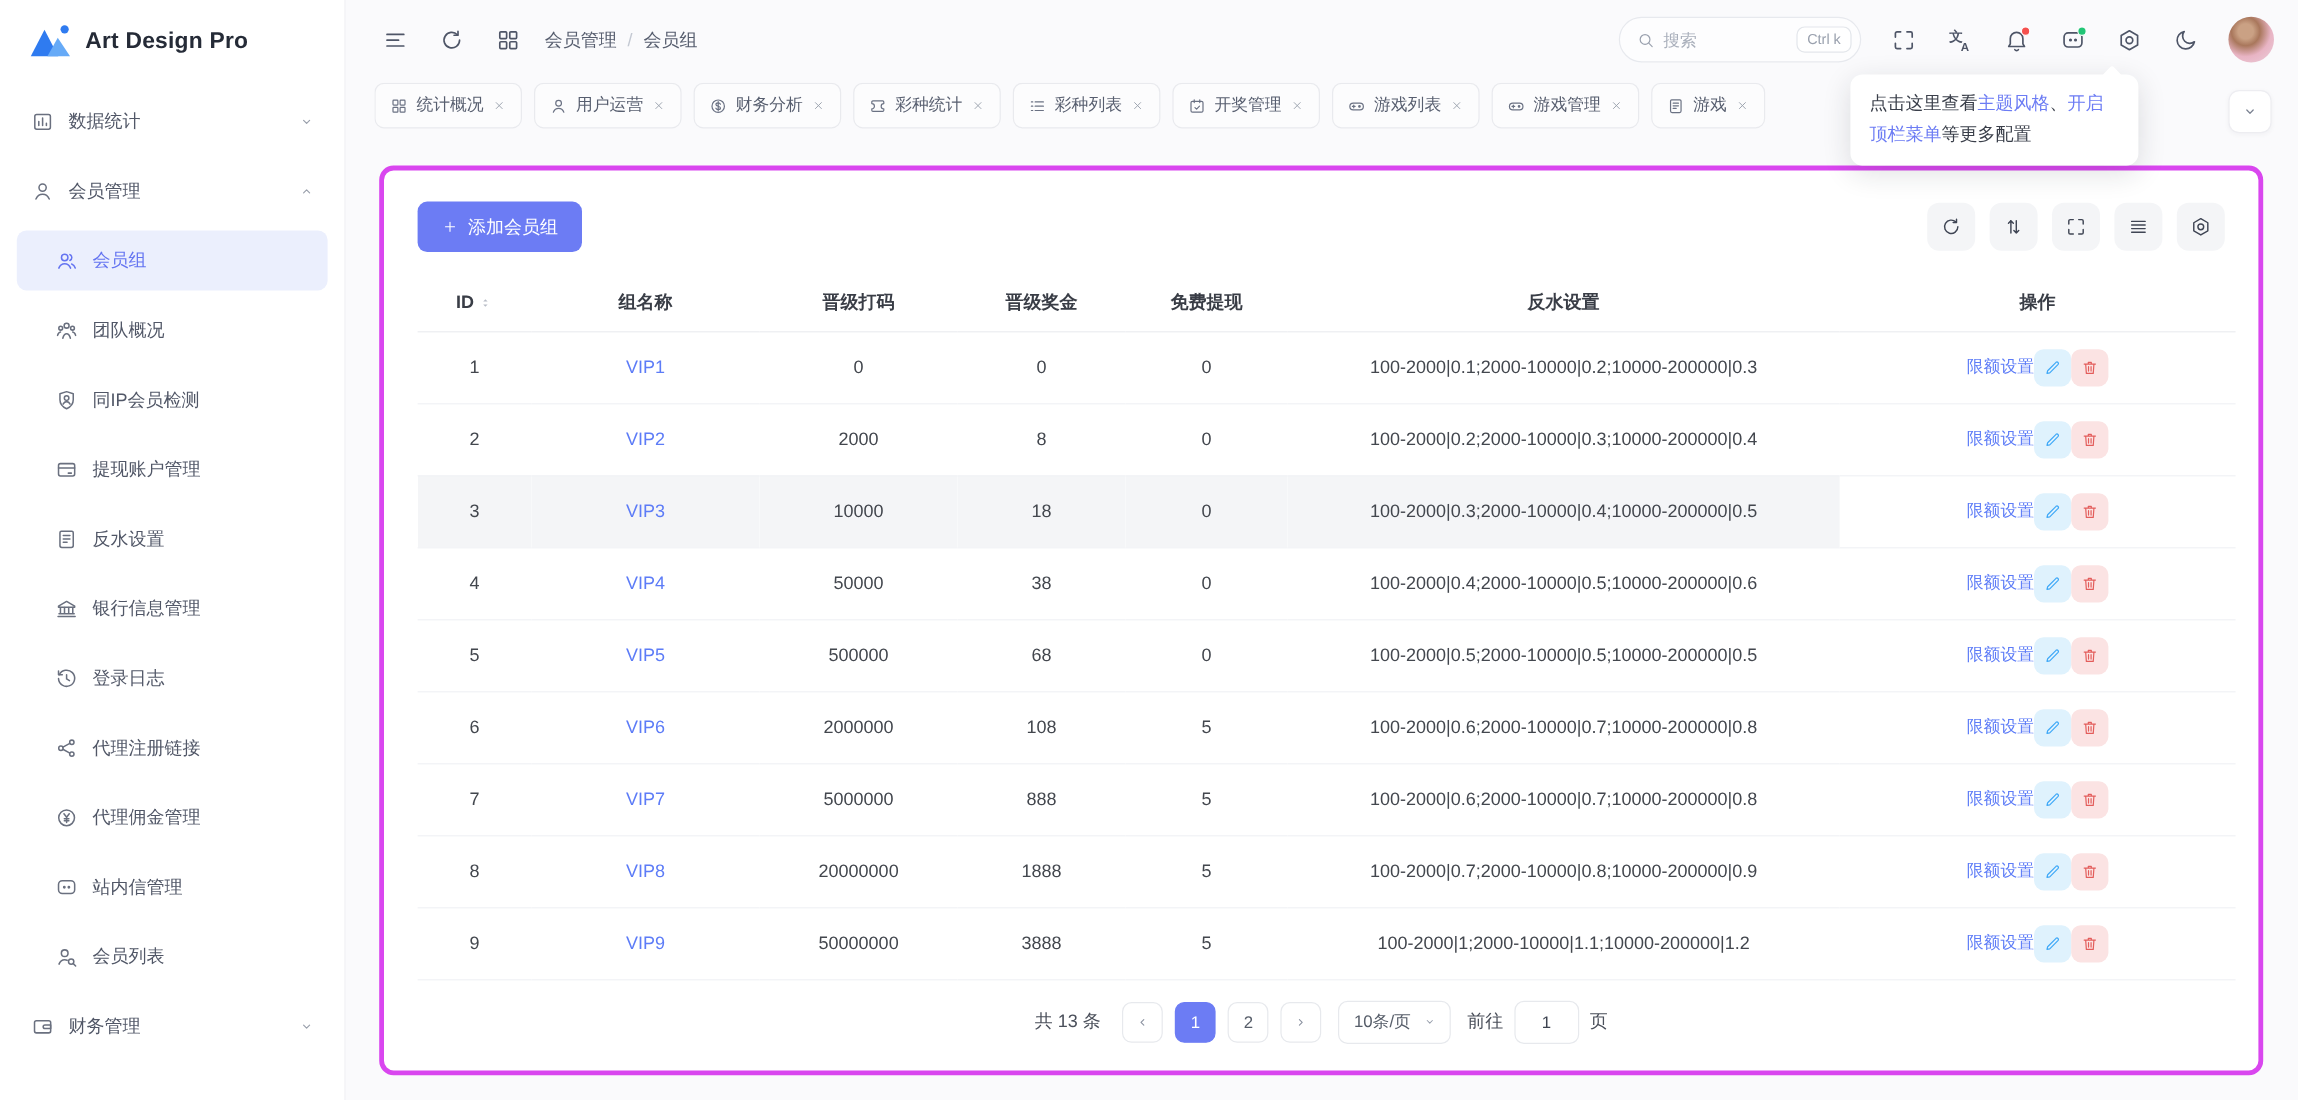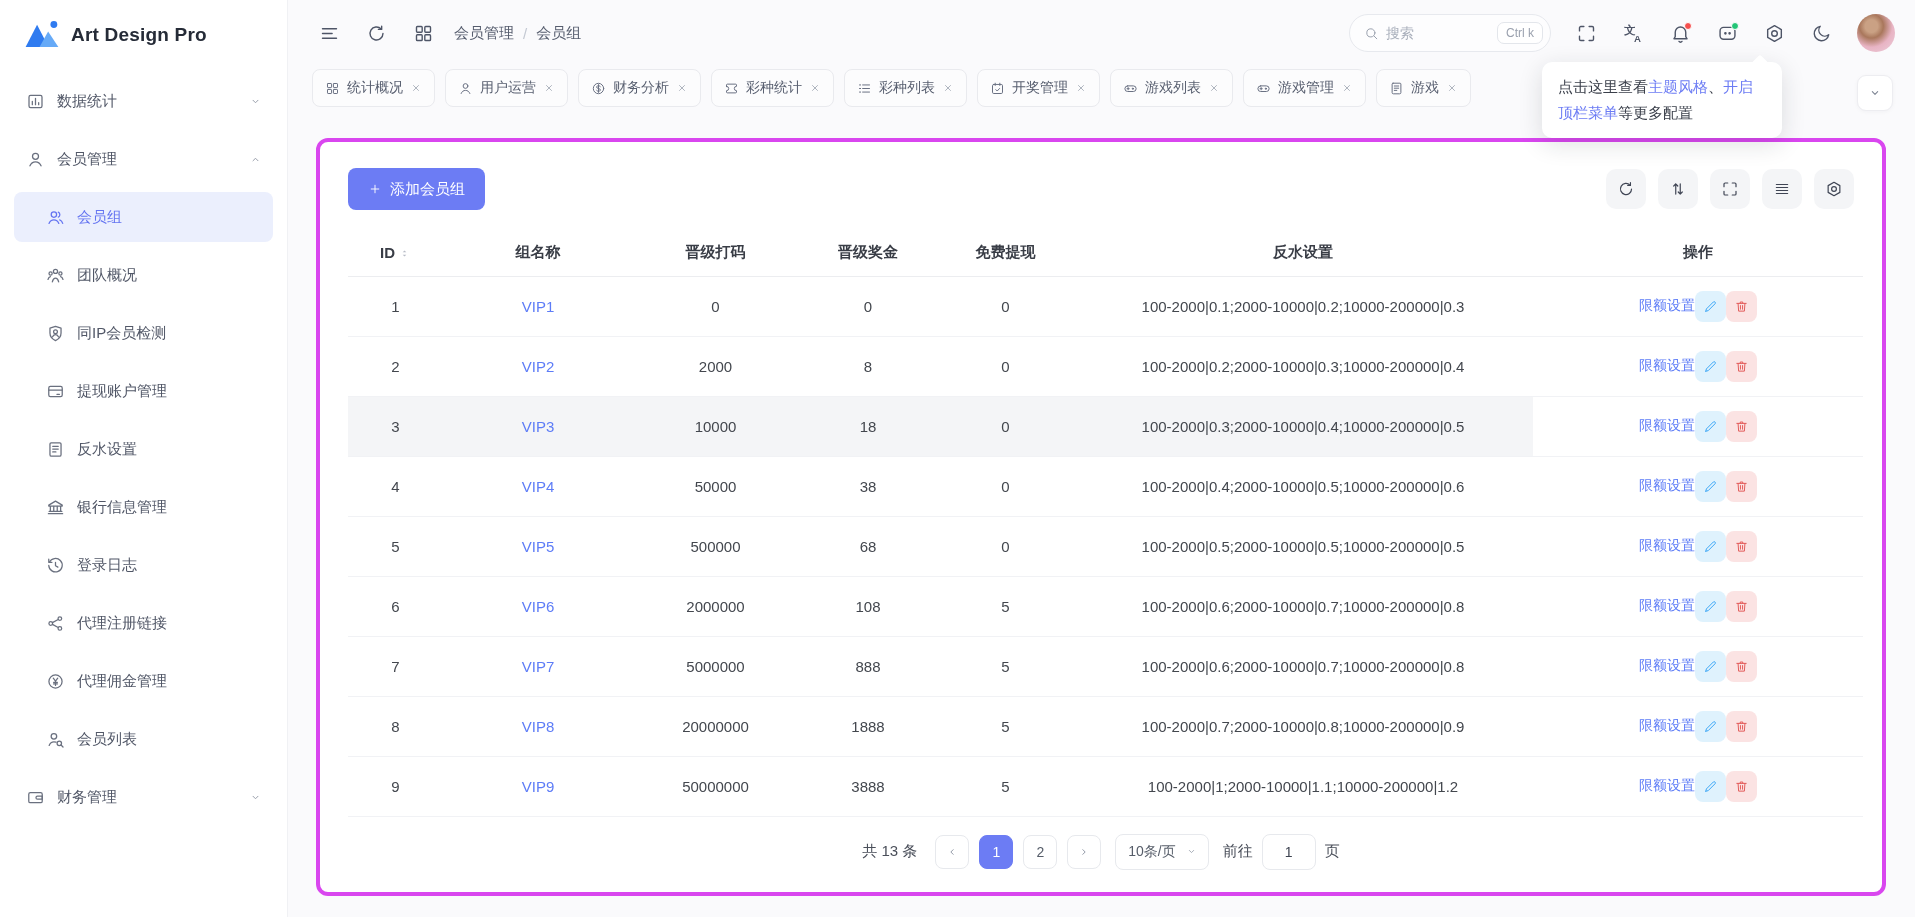--- a/index.html
+++ b/index.html
@@ -230,20 +230,30 @@
             <span class="mi-label">代理注册链接</span>
           </div>
           <div class="mi sub">
             <span class="icon">
               <svg viewBox="0 0 24 24" width="1em" height="1em" fill="none" stroke="currentColor" stroke-width="1.6" stroke-linecap="round" stroke-linejoin="round">
                 <circle cx="12" cy="12" r="8.3"></circle>
                 <path d="M9.2 7.8l2.8 3.6 2.8-3.6M12 11.4V17M9.6 13h4.8M9.6 15h4.8"></path>
               </svg>
             </span>
             <span class="mi-label">代理佣金管理</span>
+          </div>
+          <div class="mi sub">
+            <span class="icon">
+              <svg viewBox="0 0 24 24" width="1em" height="1em" fill="none" stroke="currentColor" stroke-width="1.6" stroke-linecap="round" stroke-linejoin="round">
+                <rect x="3.5" y="5" width="17" height="13.5" rx="4"></rect>
+                <circle cx="9.6" cy="11.8" r=".7" fill="currentColor"></circle>
+                <circle cx="14.4" cy="11.8" r=".7" fill="currentColor"></circle>
+              </svg>
+            </span>
+            <span class="mi-label">站内信管理</span>
           </div>
           <div class="mi sub">
             <span class="icon">
               <svg viewBox="0 0 24 24" width="1em" height="1em" fill="none" stroke="currentColor" stroke-width="1.6" stroke-linecap="round" stroke-linejoin="round">
                 <circle cx="10" cy="8" r="3.5"></circle>
                 <path d="M4 19.5c1.2-3.1 3.3-4.6 6-4.6.9 0 1.8.2 2.6.5"></path>
                 <circle cx="16.8" cy="16.8" r="2.8"></circle>
                 <path d="M19 19l2.5 2.5"></path>
               </svg>
             </span>

